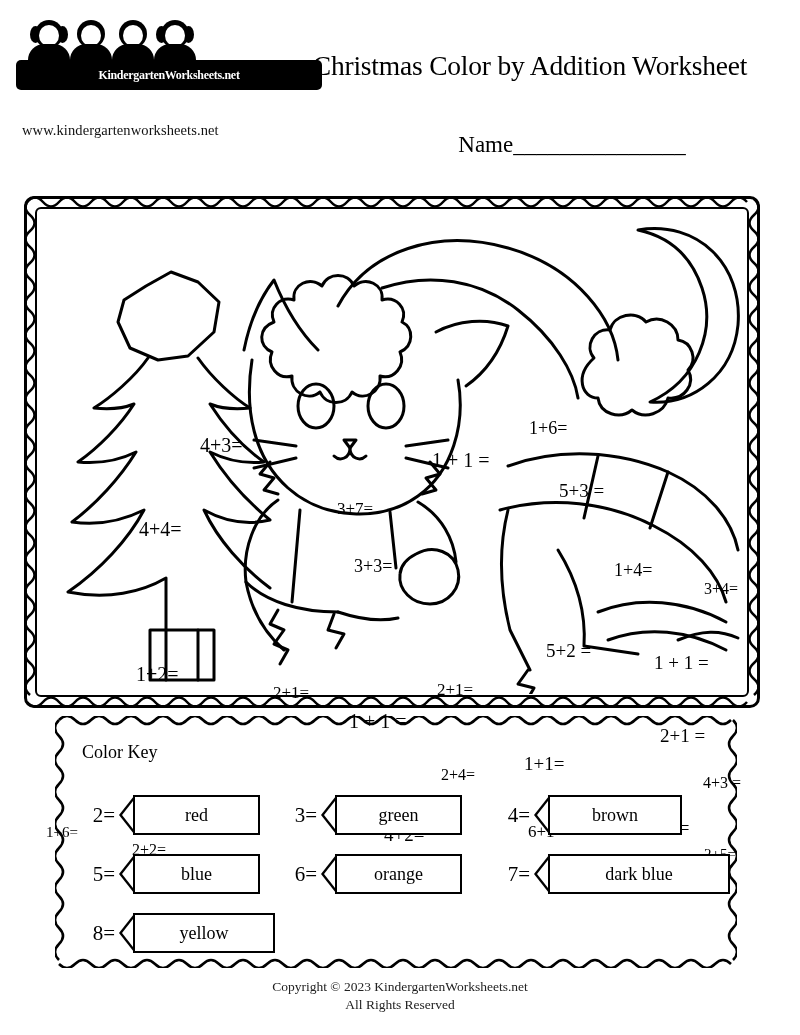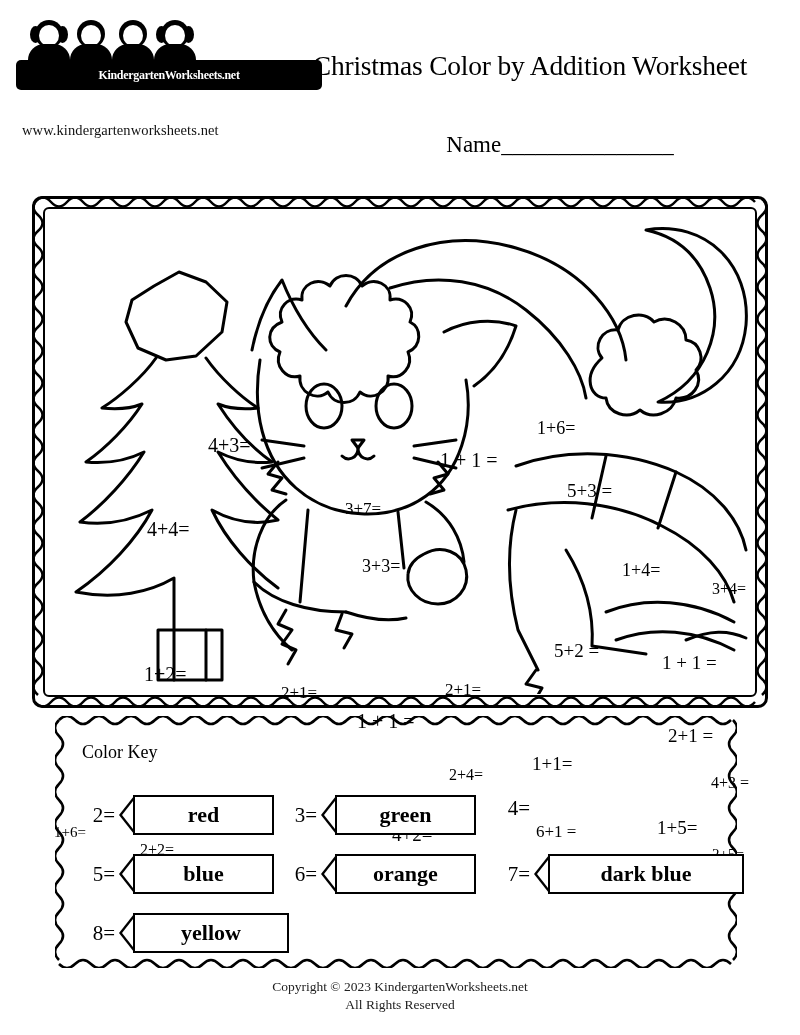--- a/index.html
+++ b/index.html
@@ -112,31 +112,31 @@
     position: absolute;
     left: 270px;
     top: 50px;
     width: 520px;
     text-align: center;
     font-size: 27.5px;
     letter-spacing: -0.2px;
   }
   .name-line {
     position: absolute;
-    left: 400px;
+    left: 412px;
     top: 132px;
     width: 320px;
     text-align: center;
     font-size: 23px;
   }
 
   
   .picture-panel {
     position: absolute;
-    left: 32px;
+    left: 24px;
     top: 196px;
     width: 736px;
     height: 512px;
   }
   .scallop-outer {
     position: absolute;
     inset: 0;
     border: 3px solid #000;
     border-radius: 10px;
   }
@@ -218,25 +218,24 @@
     border-bottom: 14px solid transparent;
     border-right: 11px solid #fff;
   }
   .crayon-body {
     height: 36px;
     border: 2px solid #000;
     border-left: 2px solid #000;
     display: flex;
     align-items: center;
     justify-content: center;
-    padding: 0 16px;
-    font-size: 22px;
+    padding: 0 9px;
+    font-size: 18px;
     background: #fff;
     min-width: 88px;
-    font-weight: bold;
   }
 
   
   .footer {
     position: absolute;
     left: 0;
     top: 978px;
     width: 800px;
     text-align: center;
     font-size: 13.5px;
@@ -406,20 +405,25 @@
   <div class="key-row" style="left:232px; top:80px;">
     <span class="key-num">3=</span>
     <span class="crayon">
       <span class="crayon-tip"></span>
         <span class="crayon-tip-inner"></span>
       <span class="crayon-body" style="width:105px;">green</span>
     </span>
   </div>
   <div class="key-row" style="left:445px; top:80px;">
     <span class="key-num">4=</span>
+    <span class="crayon">
+      <span class="crayon-tip"></span>
+        <span class="crayon-tip-inner"></span>
+      <span class="crayon-body" style="width:112px;">brown</span>
+    </span>
   </div>
 
   <div class="key-row" style="left:30px; top:139px;">
     <span class="key-num">5=</span>
     <span class="crayon">
       <span class="crayon-tip"></span>
         <span class="crayon-tip-inner"></span>
       <span class="crayon-body" style="width:105px;">blue</span>
     </span>
   </div>

